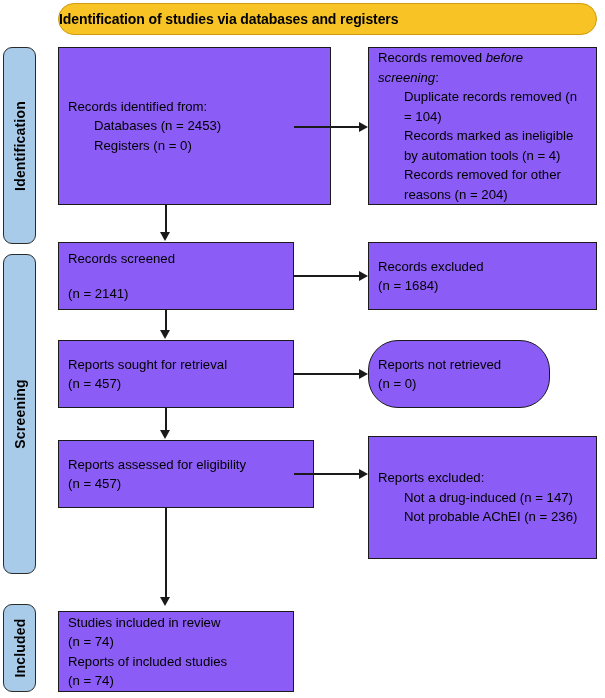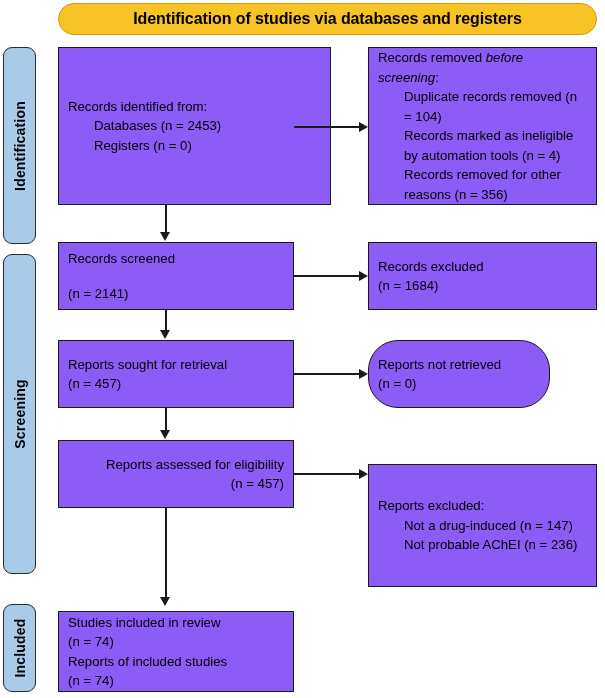--- a/index.html
+++ b/index.html
@@ -23,23 +23,23 @@
     left: 58px;
     top: 3px;
     width: 539px;
     height: 32px;
     background: #F7C325;
     border: 1.5px solid #D09B12;
     border-radius: 16px;
     box-sizing: border-box;
     display: flex;
     align-items: center;
-    justify-content: center;
+    justify-content: flex-start;
     font-weight: bold;
-    font-size: 16px;
+    font-size: 14px;
     color: #000000;
     letter-spacing: -0.1px;
   }
 
   
   .stage {
     position: absolute;
     left: 3px;
     width: 33px;
     background: #A9CBEA;
@@ -124,21 +124,21 @@
   <div class="box" style="left:58px; top:47px; width:273px; height:158px;">
     <div class="line">Records identified from:</div>
     <div class="line indent">Databases (n = 2453)</div>
     <div class="line indent">Registers (n = 0)</div>
   </div>
 
   <div class="box" style="left:368px; top:47px; width:229px; height:158px;">
     <div class="line hang" style="padding-left:0;"><span>Records removed </span><span class="ital">before screening</span><span>:</span></div>
     <div class="line hang">Duplicate records removed (n = 104)</div>
     <div class="line hang">Records marked as ineligible by automation tools (n = 4)</div>
-    <div class="line hang">Records removed for other reasons (n = 356)</div>
+    <div class="line hang">Records removed for other reasons (n = 204)</div>
   </div>
 
   <div class="conn hline" style="left:294px; top:126px; width:66px;"></div>
   <div class="arrow-right" style="left:359px; top:121.5px;"></div>
 
   <div class="conn vline" style="left:165px; top:205px; height:30px;"></div>
   <div class="arrow-down" style="left:160.4px; top:232px;"></div>
 
   <div class="box" style="left:58px; top:242px; width:236px; height:68px;gap:16px;">
     <div class="line">Records screened</div>
@@ -165,26 +165,26 @@
     <div class="line">Reports not retrieved</div>
     <div class="line">(n = 0)</div>
   </div>
 
   <div class="conn hline" style="left:294px; top:373px; width:66px;"></div>
   <div class="arrow-right" style="left:359px; top:368.5px;"></div>
 
   <div class="conn vline" style="left:165px; top:408px; height:25px;"></div>
   <div class="arrow-down" style="left:160.4px; top:430px;"></div>
 
-  <div class="box" style="left:58px; top:440px; width:236px; height:68px;text-align:right;">
+  <div class="box" style="left:58px; top:440px; width:256px; height:68px;">
     <div class="line">Reports assessed for eligibility</div>
     <div class="line">(n = 457)</div>
   </div>
 
-  <div class="box" style="left:368px; top:464px; width:229px; height:123px;">
+  <div class="box" style="left:368px; top:436px; width:229px; height:123px;">
     <div class="line">Reports excluded:</div>
     <div class="line indent">Not a drug-induced (n = 147)</div>
     <div class="line indent">Not probable AChEI (n = 236)</div>
   </div>
 
   <div class="conn hline" style="left:294px; top:473px; width:66px;"></div>
   <div class="arrow-right" style="left:359px; top:468.5px;"></div>
 
   <div class="conn vline" style="left:165px; top:508px; height:92px;"></div>
   <div class="arrow-down" style="left:160.4px; top:597px;"></div>

